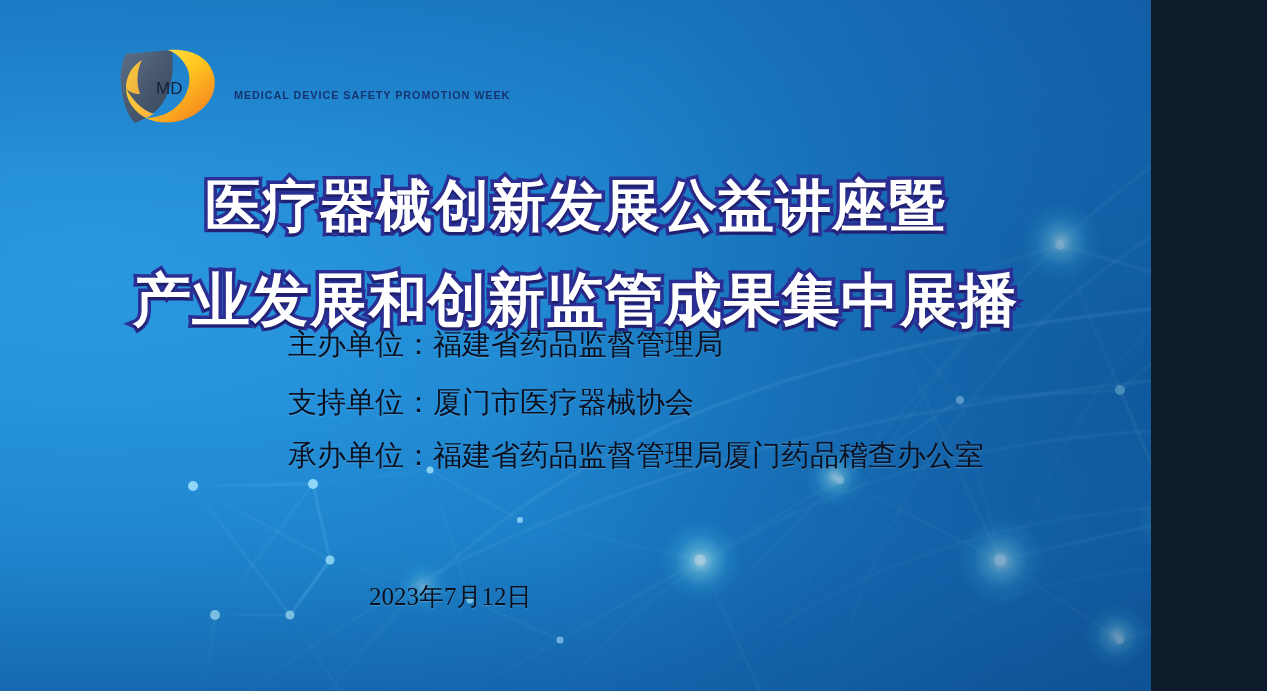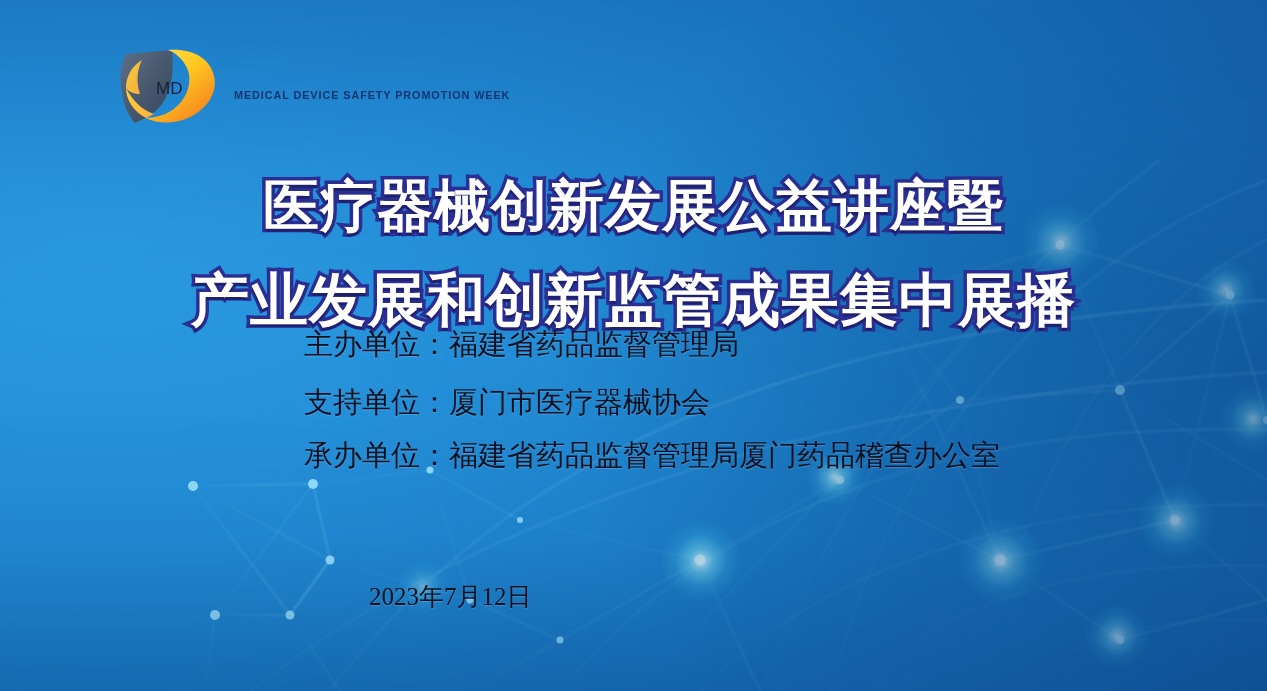--- a/index.html
+++ b/index.html
@@ -3,21 +3,21 @@
 <meta charset="utf-8">
 <title>医疗器械创新发展公益讲座</title>
 <style>
   html, body {
     margin: 0;
     padding: 0;
     background: #0d1b2a;
   }
   #poster {
     position: relative;
-    width: 1267px;
+    width: 1151px;
     height: 691px;
     overflow: hidden;
     font-family: "Liberation Serif", "DejaVu Serif", serif;
     background: #3b82f6;
     user-select: none;
   }
 
   
   .bg-base {
     position: absolute;
@@ -132,21 +132,20 @@
     top: 330px;
     width: 860px;
   }
   .credit-line {
     font-family: "Liberation Serif", "DejaVu Serif", serif;
     font-size: 29px;
     line-height: 1;
     color: #0a1020;
     white-space: nowrap;
     text-shadow: 0 1px 1px rgba(180,225,255,0.25);
-    margin-left: 16px;
   }
   .credit-line.c1 { margin-bottom: 29px; }
   .credit-line.c2 { margin-bottom: 29px; }
   .credit-line.c3 { margin-bottom: 24px; }
   .credit-line.c4 { padding-left: 154px; }
 
   
   .footer {
     position: absolute;
     left: 369px;

